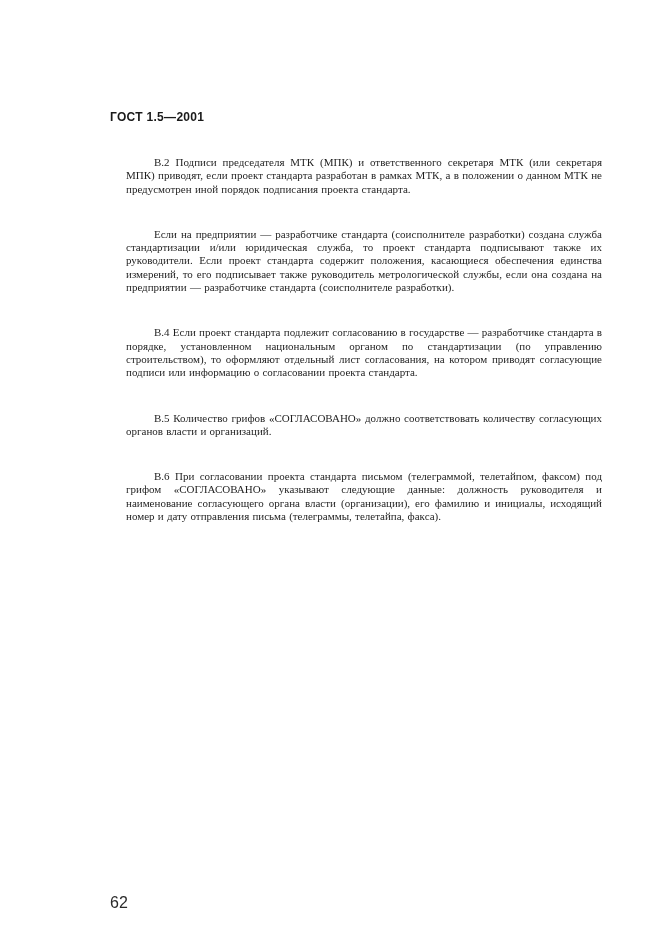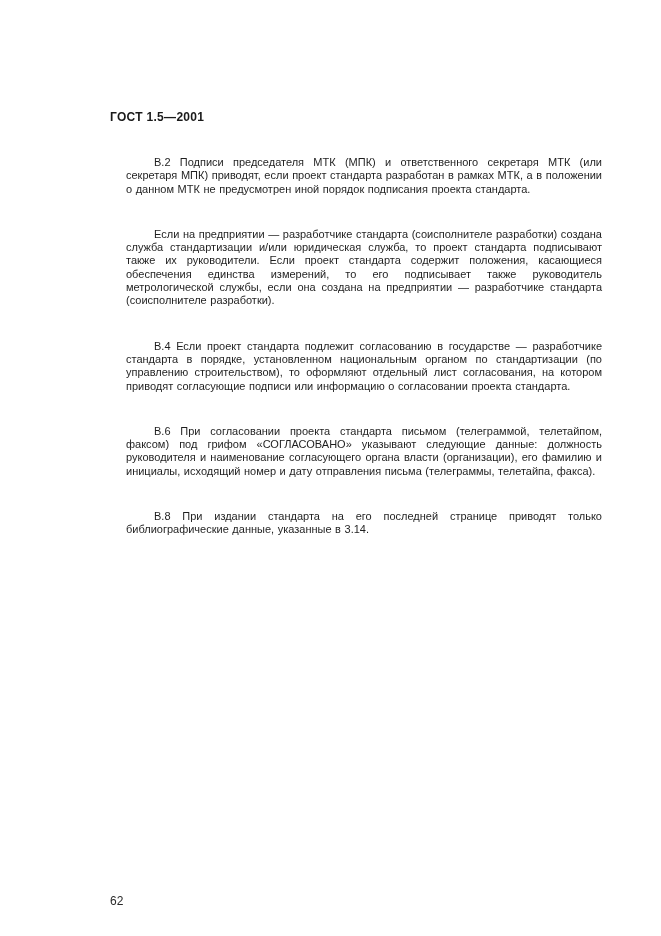--- a/index.html
+++ b/index.html
@@ -33,39 +33,40 @@
     top: 92px;
     width: 540px;
   }
   .body-text p {
     font-size: 11px;
     line-height: 13.3px;
     text-align: justify;
     text-indent: 28px;
     color: #1f1f1f;
     word-spacing: 0.5px;
+    font-family: Liberation Serif, serif;
   }
   .page-number {
     position: absolute;
     left: 62px;
     top: 846px;
-    font-size: 12px;
+    font-size: 16px;
     color: #2a2a2a;
   }
 </style>
 </head>
 <body>
 
 <div class="page">
 
   <div class="doc-header">ГОСТ 1.5—2001</div>
 
   <div class="body-text">
     <p>В.2 Подписи председателя МТК (МПК) и ответственного секретаря МТК (или секретаря МПК) приводят, если проект стандарта разработан в рамках МТК, а в положении о данном МТК не предусмотрен иной порядок подписания проекта стандарта.</p>
     <p>Если на предприятии — разработчике стандарта (соисполнителе разработки) создана служба стандартизации и/или юридическая служба, то проект стандарта подписывают также их руководители. Если проект стандарта содержит положения, касающиеся обеспечения единства измерений, то его подписывает также руководитель метрологической службы, если она создана на предприятии — разработчике стандарта (соисполнителе разработки).</p>
     <p>В.4 Если проект стандарта подлежит согласованию в государстве — разработчике стандарта в порядке, установленном национальным органом по стандартизации (по управлению строительством), то оформляют отдельный лист согласования, на котором приводят согласующие подписи или информацию о согласовании проекта стандарта.</p>
+    <p>В.5 Количество грифов «СОГЛАСОВАНО» должно соответствовать количеству согласующих органов власти и организаций.</p>
     <p>В.6 При согласовании проекта стандарта письмом (телеграммой, телетайпом, факсом) под грифом «СОГЛАСОВАНО» указывают следующие данные: должность руководителя и наименование согласующего органа власти (организации), его фамилию и инициалы, исходящий номер и дату отправления письма (телеграммы, телетайпа, факса).</p>
-    <p>В.8 При издании стандарта на его последней странице приводят только библиографические данные, указанные в 3.14.</p>
   </div>
 
   <div class="page-number">62</div>
 
 </div>
 
 </body></html>

